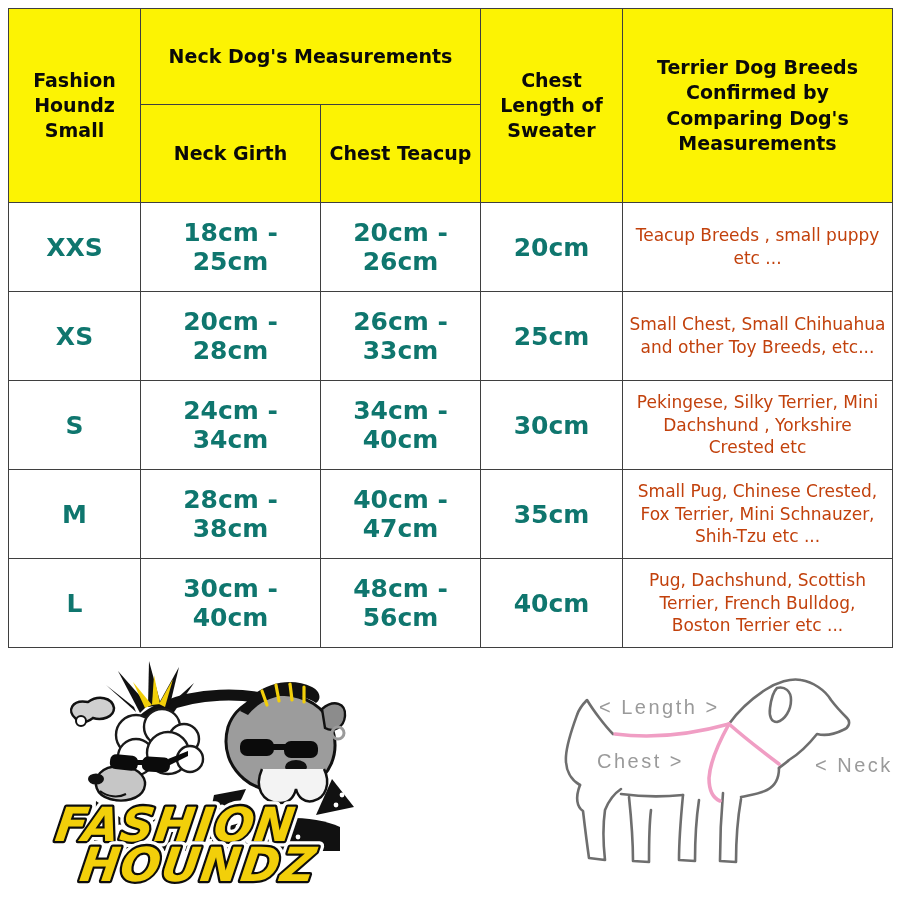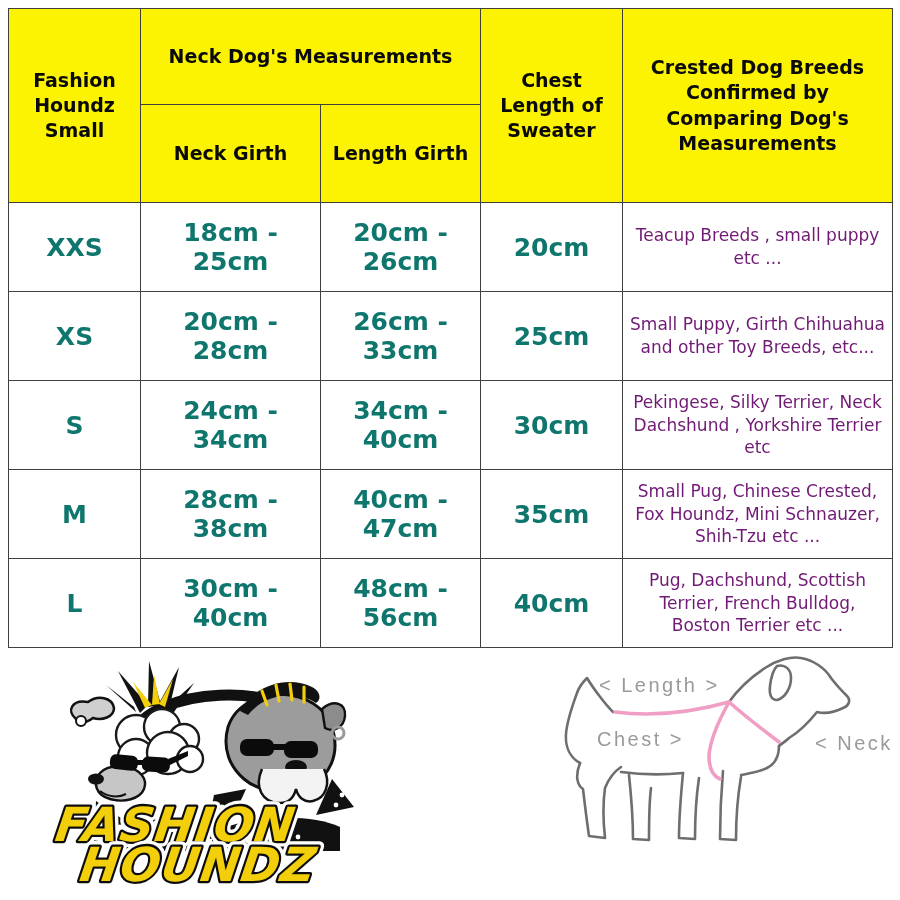--- a/index.html
+++ b/index.html
@@ -29,26 +29,26 @@
   }
   tr.hrow1{height:96px;}
   tr.hrow2{height:98px;margin-left:26px;}
   tr.drow{height:89px;}
   td.hcell{
     background:var(--header-bg);
     font-weight:bold;font-size:19px;line-height:1.32;color:#0a0a0a;
   }
   td.bcell{font-weight:bold;font-size:25px;color:#0f766e;}
   td.breeds-cell{
-    font-weight:normal;font-size:17px;line-height:1.33;color:#701a75;
+    font-weight:normal;font-size:17px;line-height:1.33;color:#c2410c;
     padding:4px 8px;
   }
   
   .logo-wrap{position:absolute;left:48px;top:655px;width:345px;height:235px;}
-  .diagram-wrap{position:absolute;left:533px;top:636px;width:365px;height:238px;text-decoration:underline;}
+  .diagram-wrap{position:absolute;left:533px;top:658px;width:365px;height:238px;text-decoration:underline;}
   svg{display:block;}
   
   .ink{fill:#111;}
   .lt-under, .lt-main{
     font-family:"DejaVu Sans","Liberation Sans",sans-serif;
     font-style:italic;font-weight:bold;letter-spacing:1px;
   }
   .lt-under{fill:#ffffff;stroke:#ffffff;stroke-width:11;stroke-linejoin:round;}
   .lt-main{fill:var(--logo-yellow);stroke:#0d0d0d;stroke-width:4.5;paint-order:stroke;stroke-linejoin:round;}
   
@@ -68,54 +68,54 @@
       <col style="width:180px">
       <col style="width:160px">
     <col style="width:142px">
       <col style="width:270px">
   </colgroup>
   <tbody>
     <tr class="hrow1">
       <td class="hcell" rowspan="2">Fashion Houndz Small</td>
       <td class="hcell" colspan="2">Neck Dog's Measurements</td>
       <td class="hcell" rowspan="2">Chest Length of Sweater</td>
-      <td class="hcell" rowspan="2">Crested Dog Breeds Confirmed by Comparing Dog's Measurements</td>
+      <td class="hcell" rowspan="2">Terrier Dog Breeds Confirmed by Comparing Dog's Measurements</td>
     </tr>
     <tr class="hrow2">
       <td class="hcell">Neck Girth</td>
-      <td class="hcell">Length Girth</td>
+      <td class="hcell">Chest Teacup</td>
     </tr>
 
     <tr class="drow">
       <td class="bcell">XXS</td>
       <td class="bcell">18cm - 25cm</td>
       <td class="bcell">20cm - 26cm</td>
       <td class="bcell">20cm</td>
       <td class="breeds-cell">Teacup Breeds , small puppy etc ...</td>
     </tr>
     <tr class="drow">
       <td class="bcell">XS</td>
       <td class="bcell">20cm - 28cm</td>
       <td class="bcell">26cm - 33cm</td>
       <td class="bcell">25cm</td>
-      <td class="breeds-cell">Small Puppy, Girth Chihuahua and other Toy Breeds, etc...</td>
+      <td class="breeds-cell">Small Chest, Small Chihuahua and other Toy Breeds, etc...</td>
     </tr>
     <tr class="drow">
       <td class="bcell">S</td>
       <td class="bcell">24cm - 34cm</td>
       <td class="bcell">34cm - 40cm</td>
       <td class="bcell">30cm</td>
-      <td class="breeds-cell">Pekingese, Silky Terrier, Neck Dachshund , Yorkshire Terrier etc</td>
+      <td class="breeds-cell">Pekingese, Silky Terrier, Mini Dachshund , Yorkshire Crested etc</td>
     </tr>
     <tr class="drow">
       <td class="bcell">M</td>
       <td class="bcell">28cm - 38cm</td>
       <td class="bcell">40cm - 47cm</td>
       <td class="bcell">35cm</td>
-      <td class="breeds-cell">Small Pug, Chinese Crested, Fox Houndz, Mini Schnauzer, Shih-Tzu etc ...</td>
+      <td class="breeds-cell">Small Pug, Chinese Crested, Fox Terrier, Mini Schnauzer, Shih-Tzu etc ...</td>
     </tr>
     <tr class="drow">
       <td class="bcell">L</td>
       <td class="bcell">30cm - 40cm</td>
       <td class="bcell">48cm - 56cm</td>
       <td class="bcell">40cm</td>
       <td class="breeds-cell">Pug, Dachshund, Scottish Terrier, French Bulldog, Boston Terrier etc ...</td>
     </tr>
   </tbody>
 </table>

